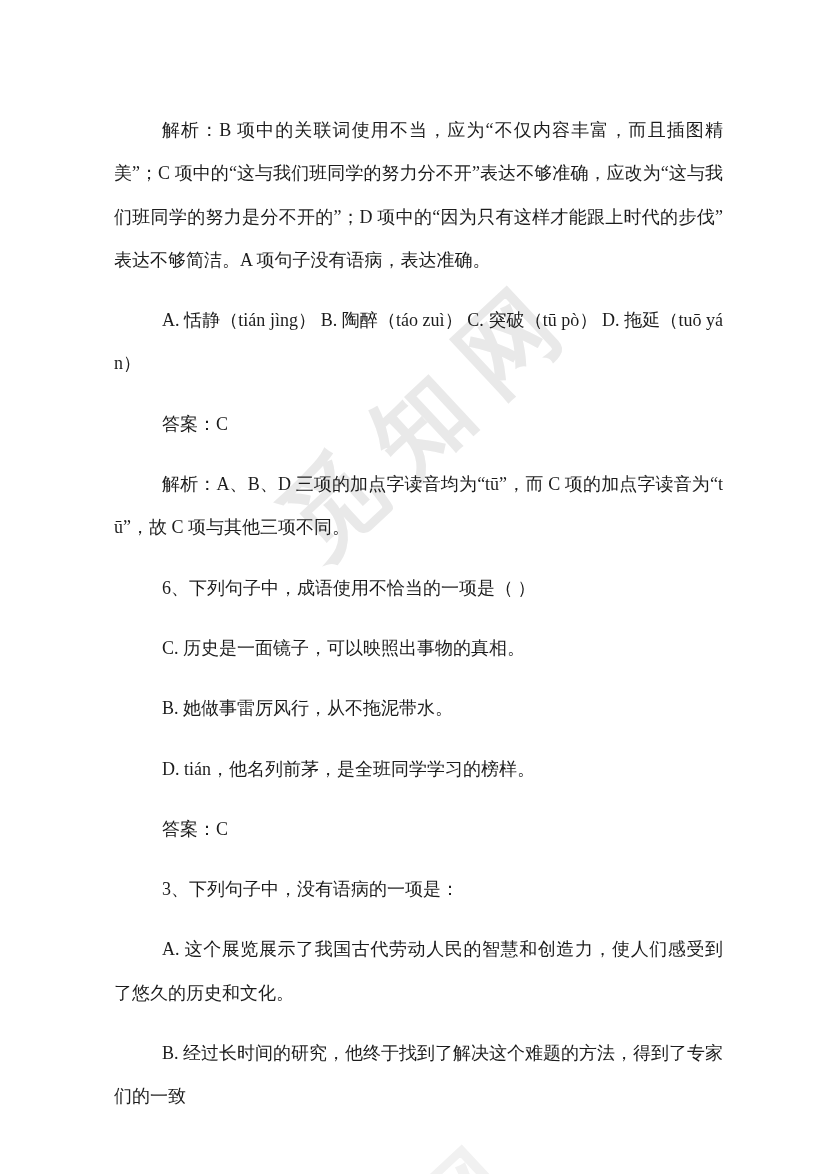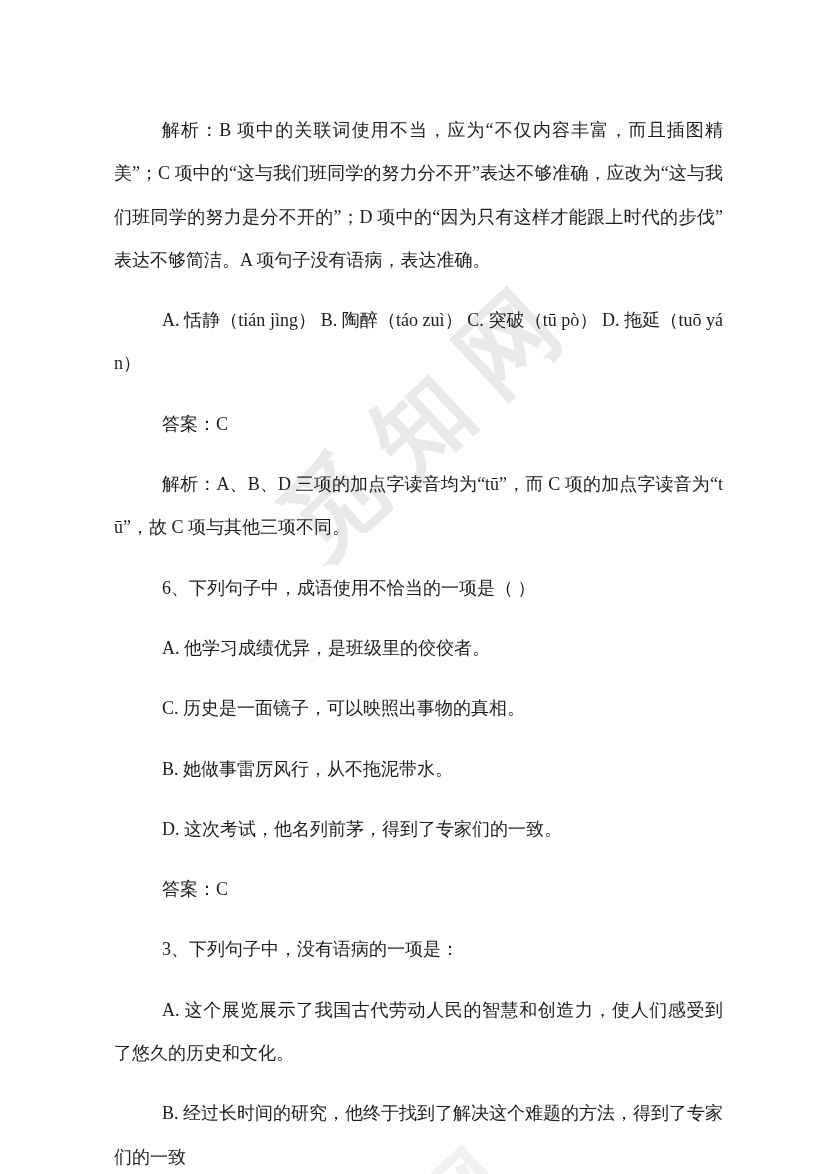--- a/index.html
+++ b/index.html
@@ -60,23 +60,22 @@
   <div class="watermark wm-mid">觅知网</div>
 
   <div class="watermark wm-bottom">觅知网</div>
 
   <div class="content">
     <p>解析：B 项中的关联词使用不当，应为“不仅内容丰富，而且插图精美”；C 项中的“这与我们班同学的努力分不开”表达不够准确，应改为“这与我们班同学的努力是分不开的”；D 项中的“因为只有这样才能跟上时代的步伐”表达不够简洁。A 项句子没有语病，表达准确。</p>
     <p>A. 恬静（tián jìng） B. 陶醉（táo zuì） C. 突破（tū pò） D. 拖延（tuō yán）</p>
     <p>答案：C</p>
     <p>解析：A、B、D 三项的加点字读音均为“tū”，而 C 项的加点字读音为“tū”，故 C 项与其他三项不同。</p>
     <p>6、下列句子中，成语使用不恰当的一项是（ ）</p>
-    <p>A. 他学习成绩优异，是班级里的佼佼者。</p>
     <p>C. 历史是一面镜子，可以映照出事物的真相。</p>
     <p>B. 她做事雷厉风行，从不拖泥带水。</p>
-    <p>D. 这次考试，他名列前茅，得到了专家们的一致。</p>
+    <p>D. tián，他名列前茅，是全班同学学习的榜样。</p>
     <p>答案：C</p>
     <p>3、下列句子中，没有语病的一项是：</p>
     <p>A. 这个展览展示了我国古代劳动人民的智慧和创造力，使人们感受到了悠久的历史和文化。</p>
     <p>B. 经过长时间的研究，他终于找到了解决这个难题的方法，得到了专家们的一致</p>
   </div>
 
 </div>
 
 </body></html>

